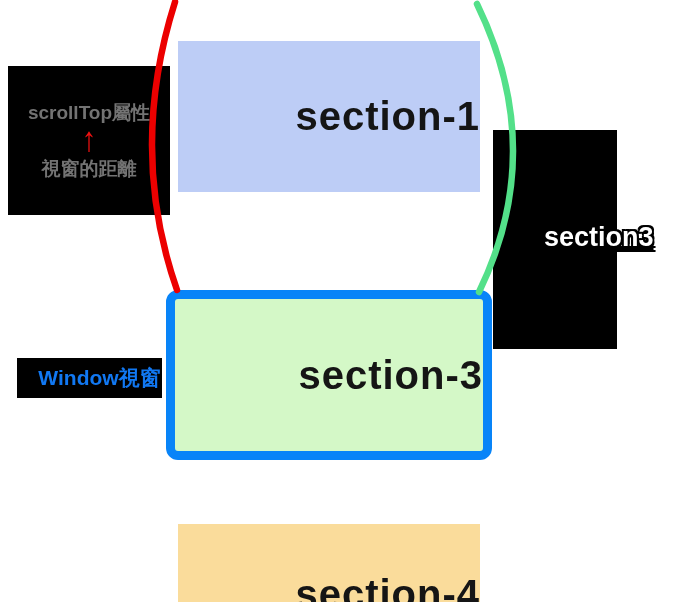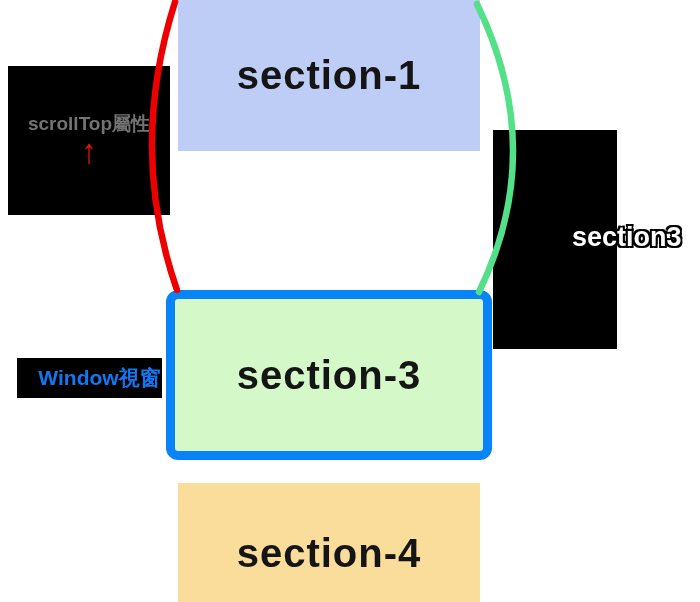--- a/index.html
+++ b/index.html
@@ -4,35 +4,36 @@
 <style>
   html,body{margin:0;padding:0;background:#fff;}
   .stage{
     position:relative;width:700px;height:602px;overflow:hidden;
     font-family:"Liberation Sans","DejaVu Sans",sans-serif;
     background:#fff;
   }
   
   .section{
     position:absolute;left:178px;width:302px;
-    display:flex;align-items:center;justify-content:center;
+    display:flex;align-items:center;justify-content:flex-end;
     z-index:10;
+    margin-top:41px;
   }
   .section-label{
     font-size:40px;font-weight:bold;color:#151515;letter-spacing:1px;
   }
   .sec1{top:0;height:151px;}
   .sec2{top:151px;height:140px;}
   .sec4{top:483px;height:140px;}
 
   
   .viewport-box{
     position:absolute;left:166px;top:290px;width:326px;height:170px;
     box-sizing:border-box;border:9px solid #0884f8;border-radius:12px;
-    display:flex;align-items:center;justify-content:center;
+    display:flex;align-items:center;justify-content:flex-end;
     z-index:30;
   }
 
   
   .note{position:absolute;background:#000;z-index:20;box-sizing:border-box;}
   .note-scrolltop{
     left:8px;top:66px;width:162px;height:149px;
     display:flex;flex-direction:column;align-items:center;justify-content:center;
     text-align:center;
   }
@@ -46,24 +47,25 @@
   .note-right{left:493px;top:130px;width:124px;height:219px;}
   .note-window{
     left:17px;top:358px;width:145px;height:40px;
     display:flex;align-items:center;justify-content:center;padding-left:20px;
   }
   .note-window .blue-label{
     color:#1178f2;font-weight:bold;font-size:21px;white-space:nowrap;
   }
   
   .right-label{
-    position:absolute;left:572px;top:222px;z-index:50;
+    position:absolute;left:544px;top:222px;z-index:50;
     font-size:27px;font-weight:bold;color:#fff;white-space:nowrap;
     -webkit-text-stroke:3px #000;paint-order:stroke fill;
     text-shadow:2px 2px 0 #000,-2px 2px 0 #000,2px -2px 0 #000,-2px -2px 0 #000;
+    text-decoration:underline;
   }
 
   
   .curves{position:absolute;left:0;top:0;width:700px;height:602px;z-index:40;pointer-events:none;}
 </style>
 </head>
 <body>
 
 <div class="stage">
 
@@ -72,20 +74,21 @@
   </div>
 
 
   <div class="section sec4" style="background-color: rgb(250, 220, 155);">
     <span class="section-label">section-4</span>
   </div>
 
   <div class="note note-scrolltop" style="background-color: rgb(0, 0, 0);">
     <div class="red-line">scrollTop屬性</div>
     <div class="arrow">↑</div>
+    <div class="red-line">視窗的距離</div>
   </div>
 
   <div class="note note-right" style="background-color: rgb(0, 0, 0);"></div>
   <div class="right-label">section3</div>
 
   <div class="note note-window" style="background-color: rgb(0, 0, 0);">
     <span class="blue-label">Window視窗</span>
   </div>
 
   <div class="viewport-box" style="background-color: rgb(212, 248, 199); border-color: rgb(8, 132, 248);">

